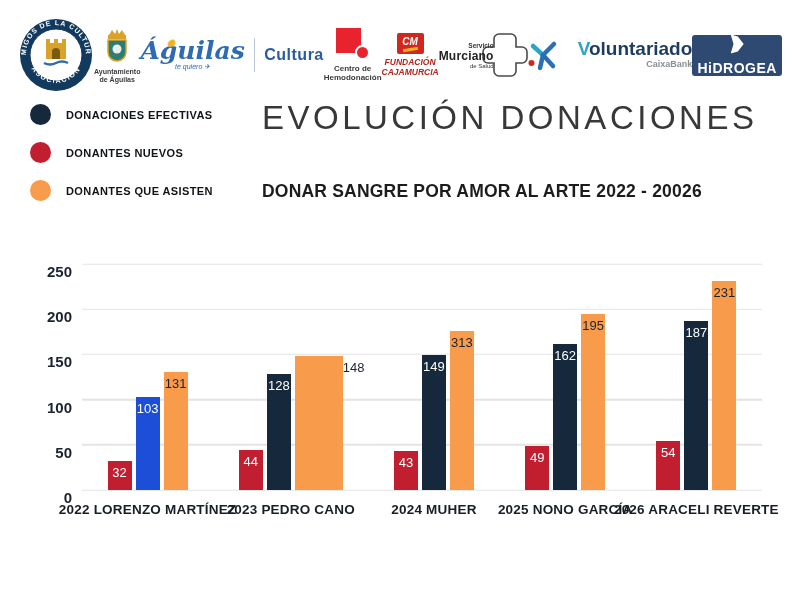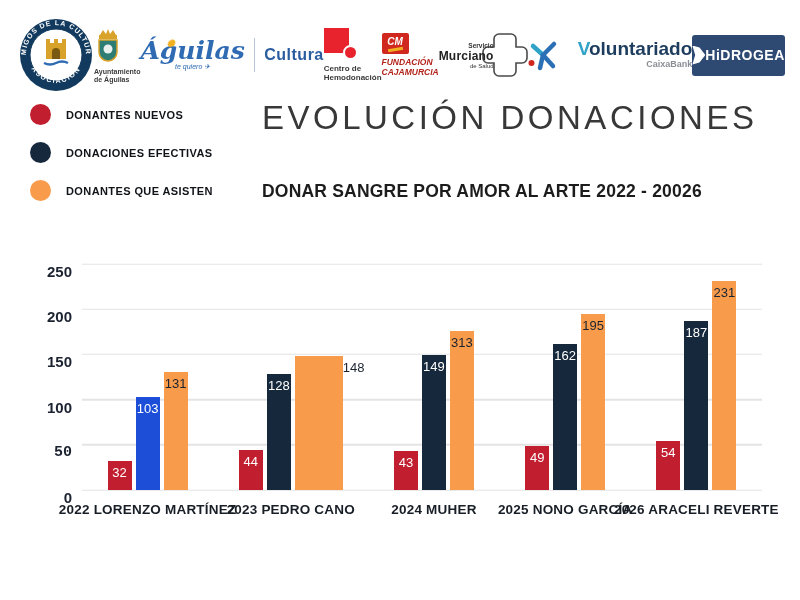--- a/index.html
+++ b/index.html
@@ -3,21 +3,21 @@
 <meta charset="utf-8">
 <style>
   * { margin:0; padding:0; box-sizing:border-box; }
   html,body { width:800px; height:600px; background:#fff; overflow:hidden;
               font-family:"Liberation Sans", sans-serif; }
   .stage { position:relative; width:800px; height:600px; background:#fff; }
 
   
   .header { position:absolute; left:18px; top:10px; right:18px; height:90px;
             display:flex; align-items:center; justify-content:space-between; }
-  .sp { display:flex; flex-direction:column; align-items:flex-start; }
+  .sp { display:flex; flex-direction:column; align-items:center; }
 
   .sp-ayto .crest { margin-bottom:3px; }
   .sp-ayto .tiny { font-size:7px; line-height:8px; color:#3c3c3c; text-align:center; font-weight:700; }
 
   .sp-aguilas { flex-direction:row; align-items:center; gap:9px; }
   .aguilas-script { font-family:"DejaVu Serif", serif; font-style:italic; font-weight:700;
                     font-size:25px; color:#2f6bb3; position:relative; line-height:24px; }
   .aguilas-sun { position:absolute; top:-7px; left:26px; color:#f2b01e; font-size:10px; }
   .aguilas-tag { font-size:7px; color:#2f6bb3; text-align:center; font-style:italic; }
   .aguilas-div { width:1.5px; height:34px; background:#b9c6d8; }
@@ -41,21 +41,21 @@
   .sms-l2 { font-size:12px; font-weight:700; color:#222; letter-spacing:0.2px; }
   .sms-l3 { font-size:6px; color:#333; }
 
   .sp-volu { flex-direction:row; align-items:flex-start; gap:20px; }
   .volu-col { display:flex; flex-direction:column; align-items:flex-end; }
   .volu-main { font-size:19px; font-weight:700; color:#1d3c5e; line-height:20px; }
   .volu-main .vee { color:#2fa3c7; }
   .volu-sub { font-size:9px; color:#8a8f96; font-weight:700; }
 
   .sp-hidrogea { background:#2e4a73; border-radius:3px; width:102px; height:41px;
-                 flex-direction:row; justify-content:center; gap:0; align-items:center; }
+                 flex-direction:column; justify-content:space-between; gap:0; align-items:center; }
   .hid-icon { width:13px; height:19px; background:#fff;
               clip-path:polygon(0 0, 55% 10%, 100% 50%, 55% 90%, 0 100%, 22% 50%); }
   .hid-label { color:#fff; font-weight:700; font-size:14px; letter-spacing:0.5px; }
 
   
   .legend { position:absolute; left:30px; top:104px; }
   .legend-item { display:flex; align-items:center; margin-bottom:17px; }
   .legend-dot { width:21px; height:21px; border-radius:50%; margin-right:15px; flex:0 0 auto; }
   .legend-label { font-size:11px; font-weight:700; color:#101418; letter-spacing:0.4px; }
 
@@ -182,44 +182,44 @@
 
     <div class="sp sp-hidrogea">
       <div class="hid-icon"></div>
       <div class="hid-label">HiDROGEA</div>
     </div>
 
   </div>
 
   <div class="legend">
     <div class="legend-item">
+      <span class="legend-dot" style="background: rgb(22, 40, 59);"></span>
+      <span class="legend-label">DONACIONES EFECTIVAS</span>
+    </div>
+    <div class="legend-item">
       <span class="legend-dot" style="background: rgb(193, 31, 47);"></span>
       <span class="legend-label">DONANTES NUEVOS</span>
-    </div>
-    <div class="legend-item">
-      <span class="legend-dot" style="background: rgb(22, 40, 59);"></span>
-      <span class="legend-label">DONACIONES EFECTIVAS</span>
     </div>
     <div class="legend-item">
       <span class="legend-dot" style="background: rgb(248, 155, 75);"></span>
       <span class="legend-label">DONANTES QUE ASISTEN</span>
     </div>
   </div>
 
   <div class="titles">
     <div class="main-title">EVOLUCIÓN DONACIONES</div>
     <div class="subtitle">DONAR SANGRE POR AMOR AL ARTE 2022 - 20026</div>
   </div>
 
   <div class="chart">
     <div class="plot">
         <div class="gridline" style="bottom: 0%;"></div>
         <div class="ytick" style="bottom: 0%;">0</div>
         <div class="gridline" style="bottom: 20%;"></div>
-        <div class="ytick" style="bottom: 20%; font-family: Liberation Mono, monospace;">50</div>
+        <div class="ytick" style="bottom: 20%;">50</div>
         <div class="gridline" style="bottom: 40%;"></div>
         <div class="ytick" style="bottom: 40%;">100</div>
         <div class="gridline" style="bottom: 60%;"></div>
         <div class="ytick" style="bottom: 60%;">150</div>
         <div class="gridline" style="bottom: 80%;"></div>
         <div class="ytick" style="bottom: 80%;">200</div>
         <div class="gridline" style="bottom: 100%;"></div>
         <div class="ytick" style="bottom: 100%;">250</div>
         <div class="groups">
           <div class="group">

